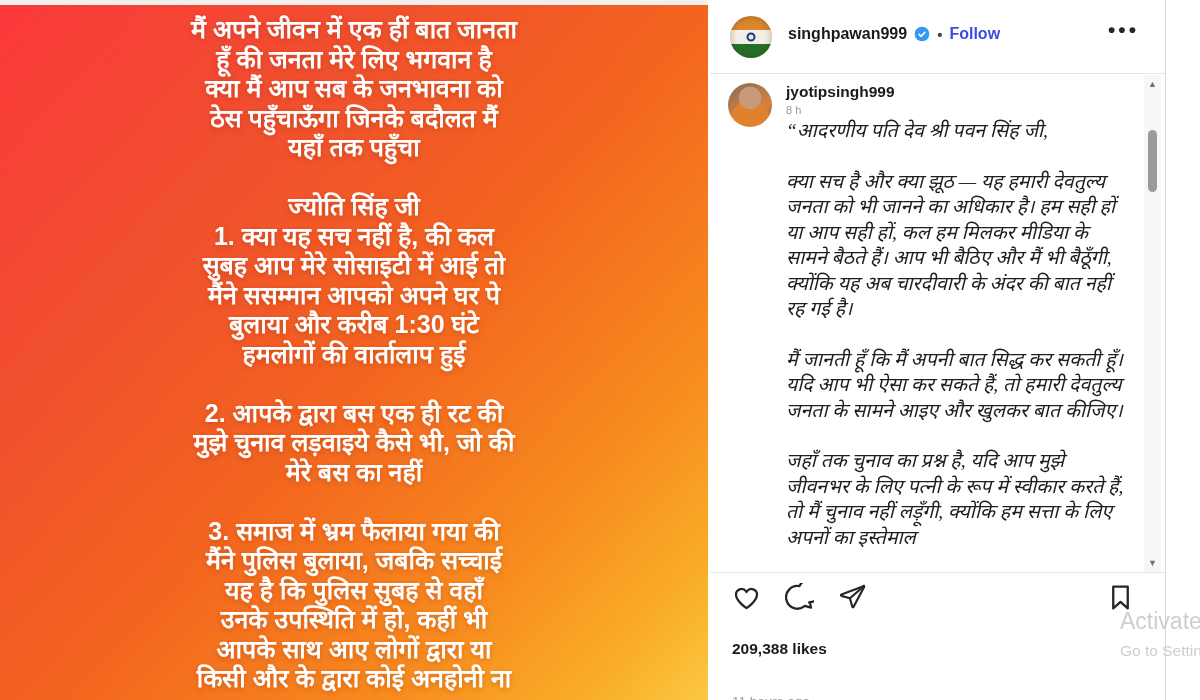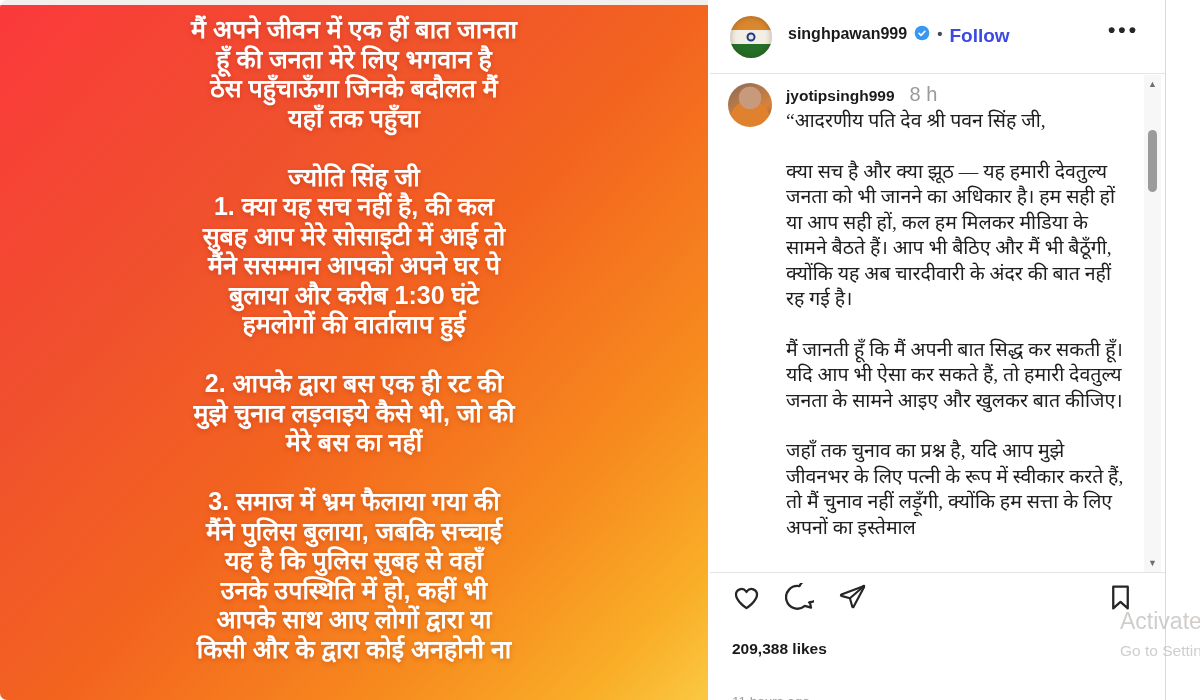--- a/index.html
+++ b/index.html
@@ -1,19 +1,19 @@
 <!DOCTYPE html>
 <html><head>
 <meta charset="utf-8">
 <style>
   * { margin:0; padding:0; box-sizing:border-box; }
   html,body { background:#fff; }
   .screen {
     position:relative; width:1200px; height:700px; background:#fff;
-    overflow:hidden; font-family:"Liberation Sans", sans-serif; color:#262626;border-radius:7px;
+    overflow:hidden; font-family:"Liberation Sans", sans-serif; color:#262626;
   }
   .top-strip { position:absolute; top:0; left:0; width:708px; height:5px; background:#f2efec; }
 
   
   .photo {
     position:absolute; left:0; top:5px; width:708px; height:695px;
     background:linear-gradient(133deg,#fb393b 0%, #f04f2e 28%, #f3641f 52%,
                                #f78b1e 76%, #f9ae28 91%, #fbc842 100%);
     overflow:hidden;
   }
@@ -34,44 +34,44 @@
   .avatar { border-radius:50%; overflow:hidden; display:block; }
   .flag-avatar {
     position:absolute; left:20px; top:16px; width:42px; height:42px;
     background:linear-gradient(180deg,#d9882f 0 34%, #f3efe4 34% 66%, #256f28 66% 100%);
     box-shadow:inset 0 0 6px rgba(60,30,0,.35);
   }
   .chakra { position:absolute; left:50%; top:50%; width:9px; height:9px;
             transform:translate(-50%,-50%); border-radius:50%;
             border:2px solid #1b3a8a; background:#e9e6da; }
   .header-row { position:absolute; left:78px; top:25px; display:flex;
-                gap:7px; }
+                align-items:center; gap:7px; }
   .username { font-size:16px; font-weight:bold; color:#1a1a1a; }
   .badge { width:16px; height:16px; display:inline-block; }
   .sep-dot { color:#4a4a55; font-size:15px; font-weight:bold; }
-  .follow { color:#3c4ae3; font-size:19px; font-weight:600; cursor:pointer; }
+  .follow { color:#3c4ae3; font-size:16px; font-weight:600; cursor:pointer; }
   .more-btn { position:absolute; right:26px; top:18px; font-size:21px;
               font-weight:bold; letter-spacing:3px; color:#262626; cursor:pointer; }
 
   
   .comments { position:absolute; top:75px; left:0; width:432px; height:497px;
               overflow:hidden; background:#fff; }
   .commenter-avatar {
     position:absolute; left:18px; top:8px; width:44px; height:44px;
     background:
       radial-gradient(circle at 50% 34%, #c79a7c 0 30%, rgba(0,0,0,0) 32%),
       radial-gradient(circle at 50% 85%, #e0812e 0 45%, rgba(0,0,0,0) 47%),
       linear-gradient(150deg,#8a6a5a 0%, #b97a46 40%, #d9813a 65%, #7e5340 100%);
   }
   .comment-body { margin:8px 14px 0 76px; }
-  .comment-head { display:flex; align-items:baseline; gap:15px; }
+  .comment-head { display:flex; align-items:baseline; gap:3px;flex-direction:column; }
   .c-user { font-size:15.5px; font-weight:bold; color:#1a1a1a; }
-  .c-time { font-size:20px; color:#9a9a9a; }
+  .c-time { font-size:11px; color:#9a9a9a; }
   .c-text { margin-top:2px; font-family:"Liberation Serif", serif;
-            font-size:19.5px; line-height:25.5px; color:#1e1e1e; }
+            font-size:19.5px; line-height:25.5px; color:#1e1e1e;font-style:italic; }
   .c-para { margin-bottom:25px; }
 
   
   .scrollbar { position:absolute; top:75px; right:4px; width:17px; height:497px;
                background:#f7f7f7; }
   .sb-arrow { position:absolute; left:0; width:100%; text-align:center;
               font-size:9px; color:#6f6f6f; line-height:12px; cursor:pointer; }
   .sb-up { top:3px; } .sb-down { bottom:3px; }
   .sb-thumb { position:absolute; top:55px; left:4px; width:9px; height:62px;
               background:#9b9b9b; border-radius:5px; cursor:pointer; }
@@ -96,20 +96,21 @@
 </head>
 <body>
 
 <div class="screen">
   <div class="top-strip"></div>
 
   <div class="photo">
     <div class="photo-text">
         <div class="photo-line">मैं अपने जीवन में एक हीं बात जानता</div>
         <div class="photo-line">हूँ की जनता मेरे लिए भगवान है</div>
+        <div class="photo-line">क्या मैं आप सब के जनभावना को</div>
         <div class="photo-line">ठेस पहुँचाऊँगा जिनके बदौलत मैं</div>
         <div class="photo-line">यहाँ तक पहुँचा</div>
         <div class="photo-line"></div>
         <div class="photo-line">ज्योति सिंह जी</div>
         <div class="photo-line">1. क्या यह सच नहीं है, की कल</div>
         <div class="photo-line">सुबह आप मेरे सोसाइटी में आई तो</div>
         <div class="photo-line">मैंने ससम्मान आपको अपने घर पे</div>
         <div class="photo-line">बुलाया और करीब 1:30 घंटे</div>
         <div class="photo-line">हमलोगों की वार्तालाप हुई</div>
         <div class="photo-line"></div>

